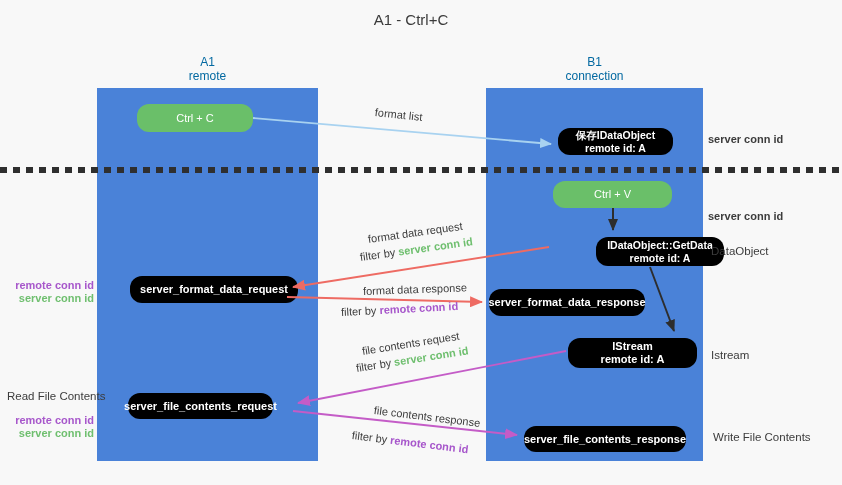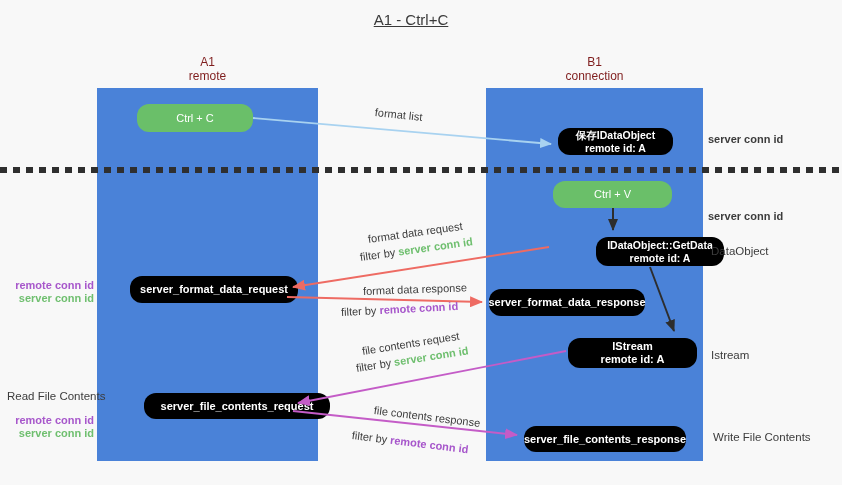--- a/index.html
+++ b/index.html
@@ -6,25 +6,25 @@
   body {
     font-family: "Liberation Sans", "DejaVu Sans", sans-serif;
     background:#f8f8f8;
   }
   .canvas {
     position:relative; width:842px; height:485px;
     background:#f8f8f8; overflow:hidden;
   }
   .title {
     position:absolute; left:0; top:10px; width:822px;
-    text-align:center; font-size:15px; line-height:20px; color:#3a3a3a;text-decoration:underline;
+    text-align:center; font-size:15px; line-height:20px; color:#3a3a3a;
   }
   .lane-header {
     position:absolute; top:55px; text-align:center;
-    font-size:12px; line-height:14px; color:#7f1d1d;
+    font-size:12px; line-height:14px; color:#0369a1;
   }
   .lh-a1 { left:97px;  width:221px; }
   .lh-b1 { left:486px; width:217px; }
   .lane { position:absolute; top:88px; height:373px; background:#4a82d8; }
   .lane-a1 { left:97px;  width:221px; }
   .lane-b1 { left:486px; width:217px; }
   .separator {
     position:absolute; left:0; top:167px; width:842px; height:6px;
     background:repeating-linear-gradient(to right,#2f2f2f 0px,#2f2f2f 7px,transparent 7px,transparent 13px);
   }
@@ -37,21 +37,21 @@
   }
   .green  { background:#6abf69; }
   .orange { background:#000000;font-weight:bold; }
   .n-ctrl-c       { left:137px; top:104px; width:116px; height:28px; }
   .n-save-obj     { left:558px; top:128px; width:115px; height:27px; font-size:10.5px; }
   .n-ctrl-v       { left:553px; top:181px; width:119px; height:27px; }
   .n-getdata      { left:550px; top:237px; width:128px; height:29px; font-size:10.5px;margin-left:46px; }
   .n-istream      { left:568px; top:338px; width:129px; height:30px; }
   .n-fmt-req      { left:130px; top:276px; width:168px; height:27px; }
   .n-fmt-resp     { left:489px; top:289px; width:156px; height:27px; }
-  .n-file-req     { left:128px; top:393px; width:186px; height:26px;margin-left:16px; }
+  .n-file-req     { left:128px; top:393px; width:145px; height:26px; }
   .n-file-resp    { left:524px; top:426px; width:162px; height:26px; }
   svg.arrows { position:absolute; left:0; top:0; pointer-events:none; }
   .flow-label {
     position:absolute; font-size:11px; color:#3c3c3c; white-space:nowrap;
     transform-origin:left center;
   }
   .bold-green  { color:#6fbf6f; font-weight:bold; }
   .bold-purple { color:#a757cb; font-weight:bold; }
   .prefix { margin-right:3px; }
   .fl-format-list   { left:375px; top:106px; transform:rotate(6deg); }

